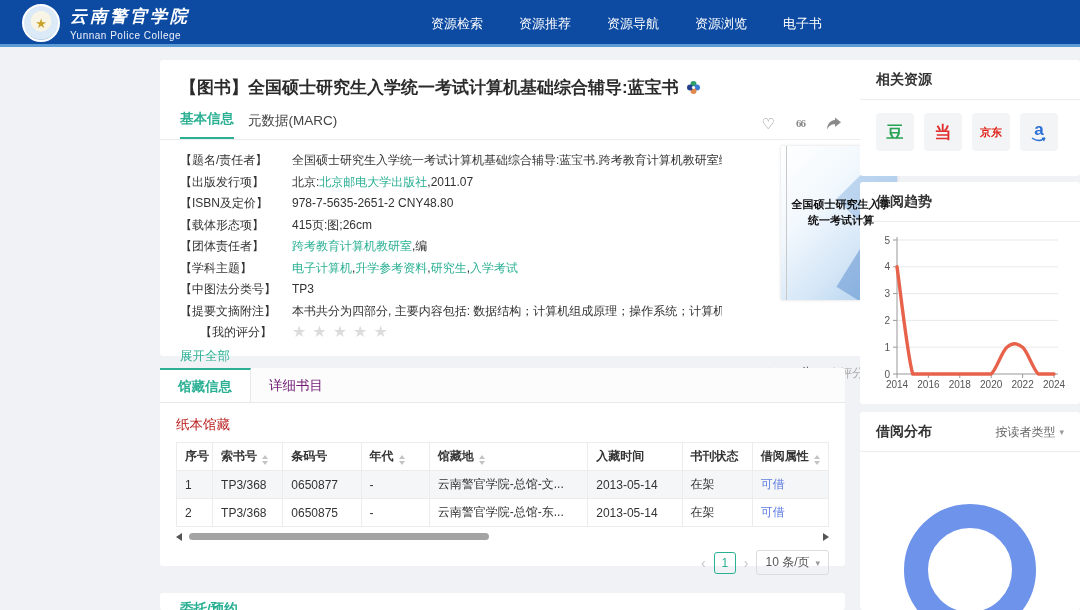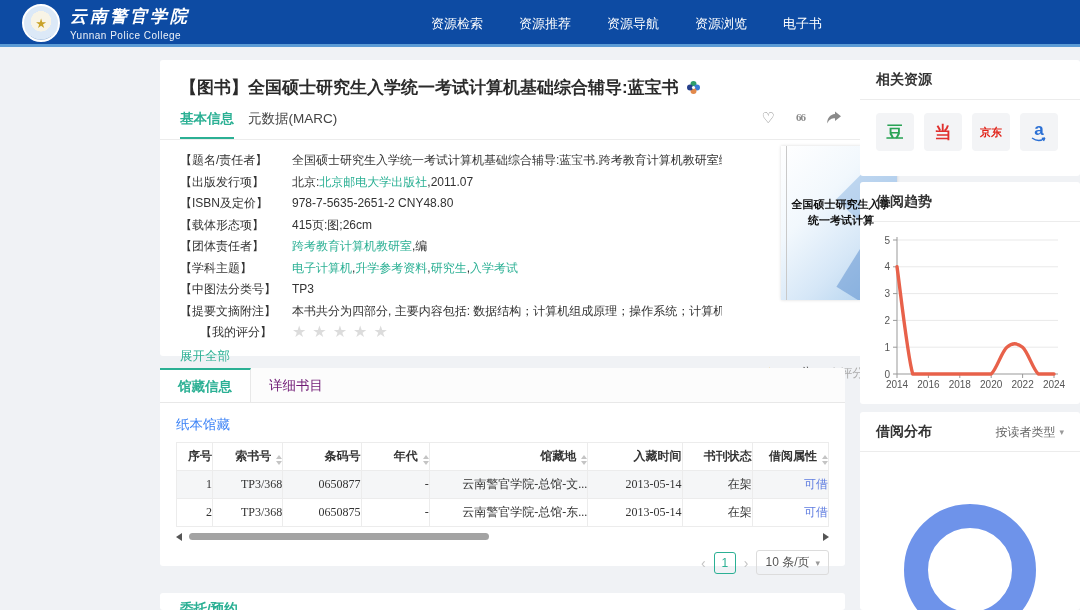--- a/index.html
+++ b/index.html
@@ -21,21 +21,21 @@
   #card-basic { left:160px; top:60px; width:737px; height:296px; }
   #card-holdings { left:160px; top:368px; width:685px; height:198px; }
   #card-reserve { left:160px; top:593px; width:685px; height:17px; overflow:hidden; }
   #card-related { left:860px; top:60px; width:220px; height:116px; }
   #card-trend { left:860px; top:182px; width:220px; height:222px; }
   #card-dist { left:860px; top:412px; width:220px; height:198px; overflow:hidden; }
 
   
   .title-row { padding:16px 20px 0 20px; display:flex; align-items:center; gap:7px; }
   .title-row h1 { font-size:17px; font-weight:bold; color:#2b2b2b; white-space:nowrap; }
-  .tabs-row { margin-top:11px; padding:0 20px; border-bottom:1px solid #ececec; display:flex; align-items:flex-start; }
+  .tabs-row { margin-top:11px; padding:0 20px; border-bottom:1px solid #ececec; display:flex; align-items:flex-end; }
   .btab { font-size:13.5px; color:#444; padding-bottom:9px; cursor:pointer; }
   .btab.active { color:#2bb094; font-weight:bold; border-bottom:2px solid #2bb094; }
   .btab + .btab { margin-left:14px; }
   .action-icons { margin-left:auto; display:flex; align-items:center; gap:21px; color:#8a8a8a; padding-bottom:8px; }
   .action-icons .glyph { font-size:15px; line-height:1; cursor:pointer; }
   .action-icons .quote { font-family:"Liberation Serif","DejaVu Serif",serif; font-weight:900; font-size:11px; letter-spacing:-1px; }
   #fields-list { padding:10px 20px 0 20px; }
   .field-row { display:flex; line-height:21.5px; font-size:12px; }
   .field-label { width:112px; flex-shrink:0; color:#333; white-space:nowrap; }
   .field-value { white-space:nowrap; overflow:hidden; max-width:430px; }
@@ -52,24 +52,24 @@
   .cover-text { position:absolute; left:8px; right:4px; top:50px; text-align:center; font-family:"Liberation Serif","DejaVu Serif",serif; font-weight:bold; font-size:11px; color:#111; line-height:16px; z-index:2; }
   .score-row { position:absolute; right:16px; top:304px; width:118px; display:flex; align-items:center; gap:5px; white-space:nowrap; }
   .score-star { color:#f0b429; font-size:15px; }
   .score { font-size:13px; color:#555; }
   .score-count { font-size:12px; color:#aaa; }
 
   
   .htabs { height:35px; border-bottom:1px solid #e8e8e8; background:#fcfcfc; display:flex; border-radius:3px 3px 0 0; }
   .htab { padding:0 18px; line-height:35px; font-size:13.5px; color:#701a75; cursor:pointer; }
   .htab.active { background:#fff; color:#2bb094; font-weight:bold; border-top:2px solid #2bb094; border-right:1px solid #e8e8e8; line-height:33px; }
-  .section-title { margin:13px 16px 8px 16px; font-size:13.5px; color:#3b82f6; }
+  .section-title { margin:13px 16px 8px 16px; font-size:13.5px; color:#b91c1c; }
   .tbl-wrap { margin:0 16px; }
   table { width:100%; border-collapse:collapse; table-layout:fixed; font-size:12px; }
-  th,td { border:1px solid #ececec; padding:5px 0; text-align:right; white-space:nowrap; overflow:hidden;font-family:Liberation Serif, serif; }
+  th,td { border:1px solid #ececec; padding:5px 8px; text-align:left; white-space:nowrap; overflow:hidden; }
   th { font-weight:bold; color:#333; background:#fff; }
   tbody tr:nth-child(1) { background:#f5f6f7; }
   th:nth-child(1){width:36px} th:nth-child(2){width:70px} th:nth-child(3){width:78px}
   th:nth-child(4){width:68px} th:nth-child(5){width:158px} th:nth-child(6){width:94px}
   th:nth-child(7){width:70px} th:nth-child(8){width:76px}
   .cell-link { color:#5e7ce0; cursor:pointer; }
   .sort-caret { display:inline-flex; flex-direction:column; margin-left:5px; vertical-align:1px; gap:2px; }
   .sort-caret i { width:0; height:0; border-left:3.5px solid transparent; border-right:3.5px solid transparent; }
   .sort-caret .up { border-bottom:4px solid #c4c4c4; }
   .sort-caret .down { border-top:4px solid #c4c4c4; }

